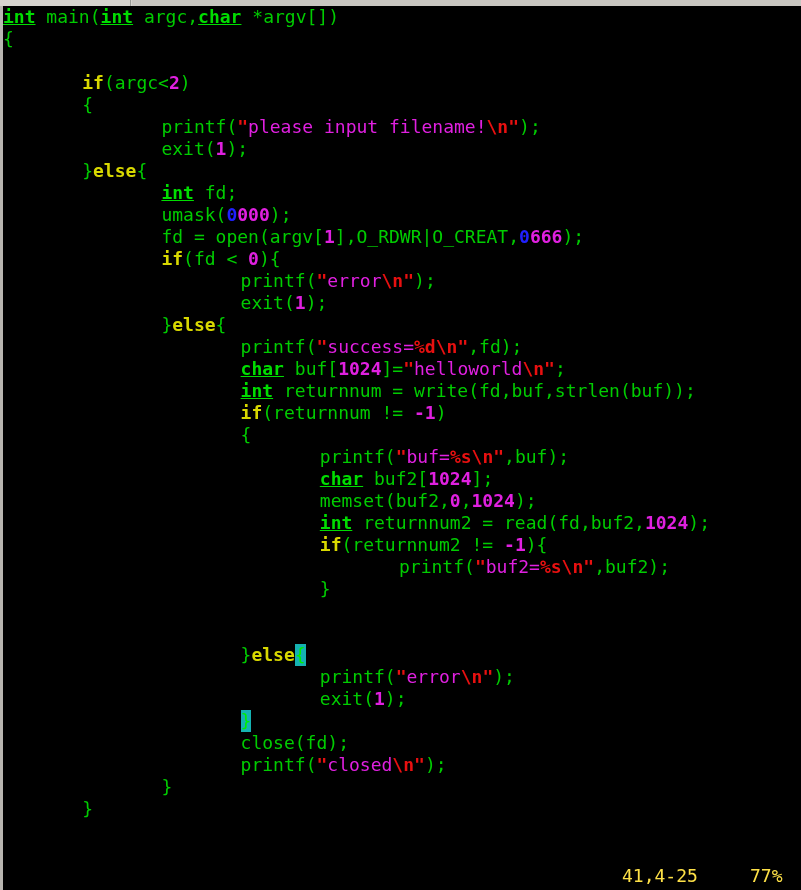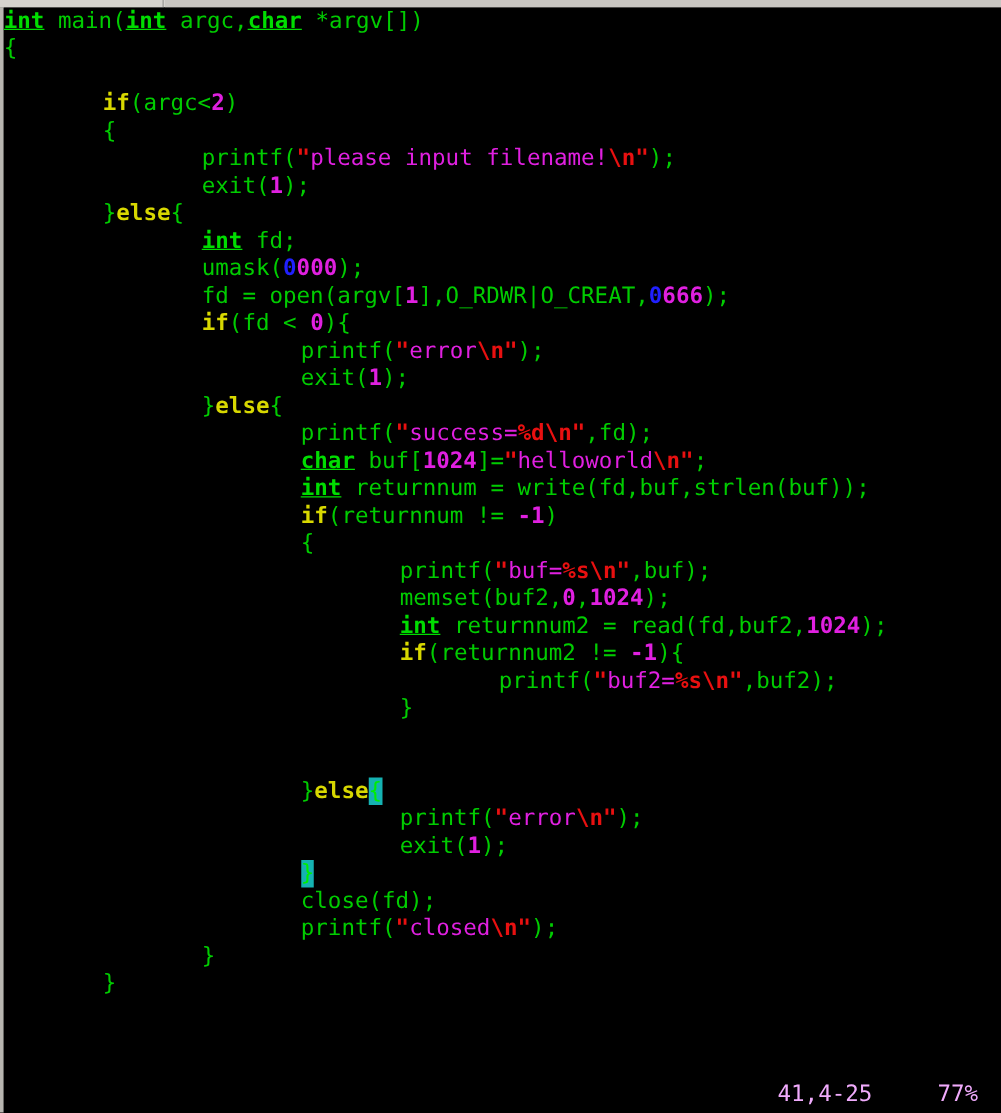--- a/index.html
+++ b/index.html
@@ -90,21 +90,21 @@
     display: inline-block;
   }
   .statusline {
     position: absolute;
     left: 0;
     bottom: 2px;
     width: 798px;
     height: 24px;
     line-height: 24px;
     font-size: 18px;
-    color: #f0abfc;
+    color: #fde047;
     white-space: pre;
   }
   .status-pos {
     position: absolute;
     left: 619px;
     top: 0;
   }
   .status-pct {
     position: absolute;
     left: 747px;
@@ -139,20 +139,21 @@
         <div class="line"><span class="tok" style="display:inline-block;width:158.4px"></span><span class="tok c-kw">if</span><span class="tok c-plain">(fd &lt; </span><span class="tok c-num">0</span><span class="tok c-plain">)</span><span class="tok c-brace">{</span></div>
         <div class="line"><span class="tok" style="display:inline-block;width:237.60000000000002px"></span><span class="tok c-plain">printf</span><span class="tok c-plain">(</span><span class="tok c-quote">"</span><span class="tok c-str">error</span><span class="tok c-esc">\n</span><span class="tok c-quote">"</span><span class="tok c-plain">)</span><span class="tok c-plain">;</span></div>
         <div class="line"><span class="tok" style="display:inline-block;width:237.60000000000002px"></span><span class="tok c-plain">exit</span><span class="tok c-plain">(</span><span class="tok c-num">1</span><span class="tok c-plain">)</span><span class="tok c-plain">;</span></div>
         <div class="line"><span class="tok" style="display:inline-block;width:158.4px"></span><span class="tok c-brace">}</span><span class="tok c-kw">else</span><span class="tok c-brace">{</span></div>
         <div class="line"><span class="tok" style="display:inline-block;width:237.60000000000002px"></span><span class="tok c-plain">printf</span><span class="tok c-plain">(</span><span class="tok c-quote">"</span><span class="tok c-str">success=</span><span class="tok c-esc">%d</span><span class="tok c-esc">\n</span><span class="tok c-quote">"</span><span class="tok c-plain">,fd)</span><span class="tok c-plain">;</span></div>
         <div class="line"><span class="tok" style="display:inline-block;width:237.60000000000002px"></span><span class="tok c-type">char</span><span class="tok c-plain"> buf[</span><span class="tok c-num">1024</span><span class="tok c-plain">]=</span><span class="tok c-quote">"</span><span class="tok c-str">helloworld</span><span class="tok c-esc">\n</span><span class="tok c-quote">"</span><span class="tok c-plain">;</span></div>
         <div class="line"><span class="tok" style="display:inline-block;width:237.60000000000002px"></span><span class="tok c-type">int</span><span class="tok c-plain"> returnnum = write(fd,buf,strlen(buf))</span><span class="tok c-plain">;</span></div>
         <div class="line"><span class="tok" style="display:inline-block;width:237.60000000000002px"></span><span class="tok c-kw">if</span><span class="tok c-plain">(returnnum != </span><span class="tok c-num">-</span><span class="tok c-num">1</span><span class="tok c-plain">)</span></div>
         <div class="line"><span class="tok" style="display:inline-block;width:237.60000000000002px"></span><span class="tok c-brace">{</span></div>
         <div class="line"><span class="tok" style="display:inline-block;width:316.8px"></span><span class="tok c-plain">printf</span><span class="tok c-plain">(</span><span class="tok c-quote">"</span><span class="tok c-str">buf=</span><span class="tok c-esc">%s</span><span class="tok c-esc">\n</span><span class="tok c-quote">"</span><span class="tok c-plain">,buf)</span><span class="tok c-plain">;</span></div>
+        <div class="line"><span class="tok" style="display:inline-block;width:316.8px"></span><span class="tok c-type">char</span><span class="tok c-plain"> buf2[</span><span class="tok c-num">1024</span><span class="tok c-plain">]</span><span class="tok c-plain">;</span></div>
         <div class="line"><span class="tok" style="display:inline-block;width:316.8px"></span><span class="tok c-plain">memset(buf2,</span><span class="tok c-num">0</span><span class="tok c-plain">,</span><span class="tok c-num">1024</span><span class="tok c-plain">)</span><span class="tok c-plain">;</span></div>
         <div class="line"><span class="tok" style="display:inline-block;width:316.8px"></span><span class="tok c-type">int</span><span class="tok c-plain"> returnnum2 = read(fd,buf2,</span><span class="tok c-num">1024</span><span class="tok c-plain">)</span><span class="tok c-plain">;</span></div>
         <div class="line"><span class="tok" style="display:inline-block;width:316.8px"></span><span class="tok c-kw">if</span><span class="tok c-plain">(returnnum2 != </span><span class="tok c-num">-</span><span class="tok c-num">1</span><span class="tok c-plain">)</span><span class="tok c-brace">{</span></div>
         <div class="line"><span class="tok" style="display:inline-block;width:396px"></span><span class="tok c-plain">printf</span><span class="tok c-plain">(</span><span class="tok c-quote">"</span><span class="tok c-str">buf2=</span><span class="tok c-esc">%s</span><span class="tok c-esc">\n</span><span class="tok c-quote">"</span><span class="tok c-plain">,buf2)</span><span class="tok c-plain">;</span></div>
         <div class="line"><span class="tok" style="display:inline-block;width:316.8px"></span><span class="tok c-brace">}</span></div>
         <div class="line">&nbsp;</div>
         <div class="line">&nbsp;</div>
         <div class="line"><span class="tok" style="display:inline-block;width:237.60000000000002px"></span><span class="tok c-brace">}</span><span class="tok c-kw">else</span><span class="tok cursor">{</span></div>
         <div class="line"><span class="tok" style="display:inline-block;width:316.8px"></span><span class="tok c-plain">printf</span><span class="tok c-plain">(</span><span class="tok c-quote">"</span><span class="tok c-str">error</span><span class="tok c-esc">\n</span><span class="tok c-quote">"</span><span class="tok c-plain">)</span><span class="tok c-plain">;</span></div>
         <div class="line"><span class="tok" style="display:inline-block;width:316.8px"></span><span class="tok c-plain">exit</span><span class="tok c-plain">(</span><span class="tok c-num">1</span><span class="tok c-plain">)</span><span class="tok c-plain">;</span></div>

